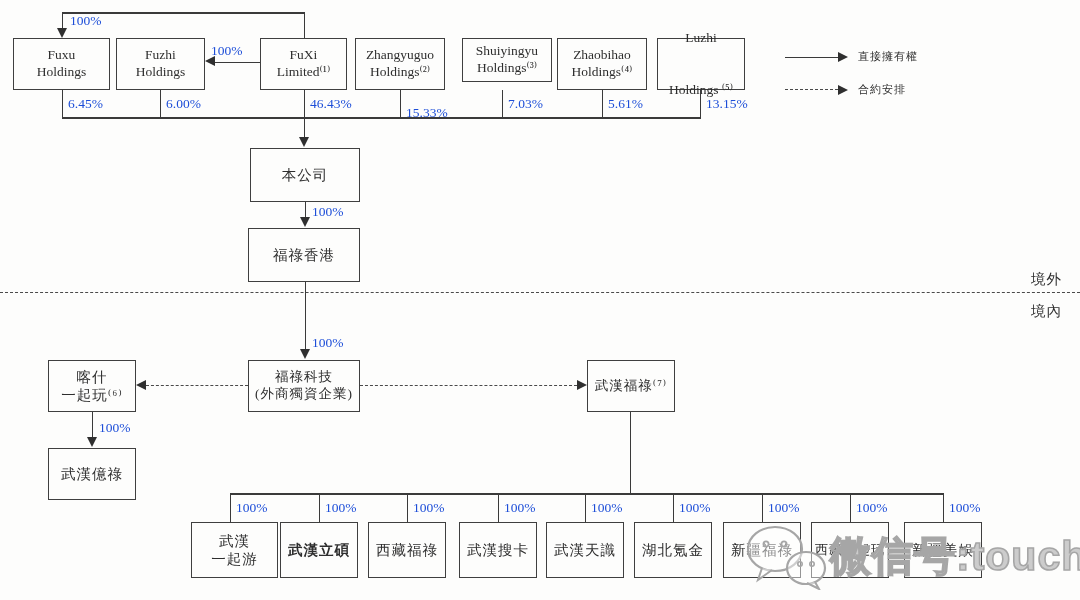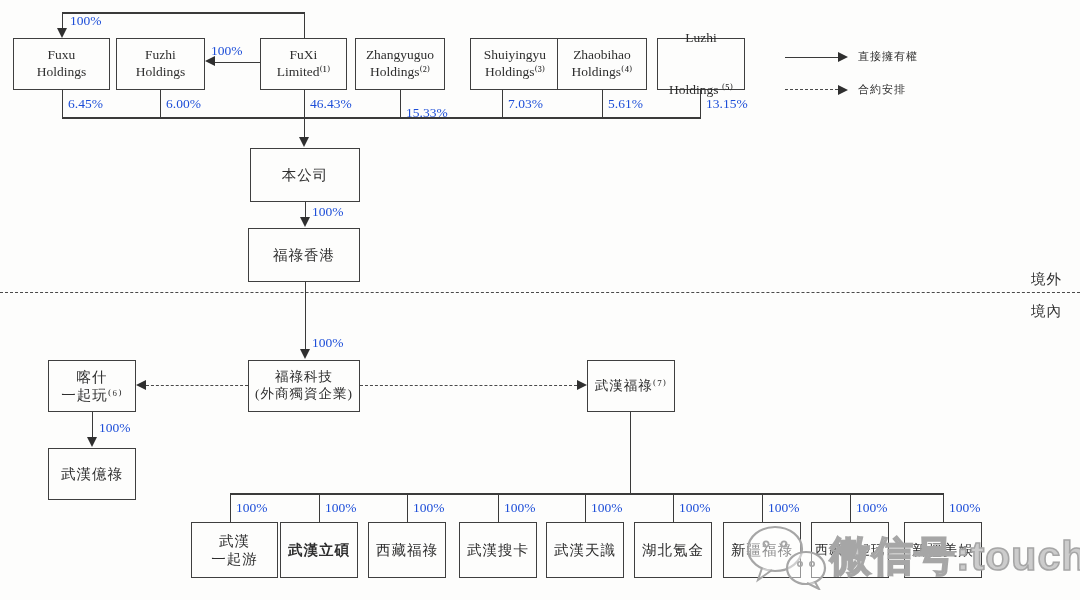--- a/index.html
+++ b/index.html
@@ -61,21 +61,21 @@
     <span>Holdings</span>
   </div>
   <div class="box en" style="left:260px;top:38px;width:87px;height:52px;">
     <span>FuXi</span>
     <span>Limited⁽¹⁾</span>
   </div>
   <div class="box en" style="left:355px;top:38px;width:90px;height:52px;">
     <span>Zhangyuguo</span>
     <span>Holdings⁽²⁾</span>
   </div>
-  <div class="box en" style="left:462px;top:38px;width:90px;height:52px;margin-left:8px;">
+  <div class="box en" style="left:462px;top:38px;width:90px;height:44px;">
     <span>Shuiyingyu</span>
     <span>Holdings⁽³⁾</span>
   </div>
   <div class="box en" style="left:557px;top:38px;width:90px;height:52px;">
     <span>Zhaobihao</span>
     <span>Holdings⁽⁴⁾</span>
   </div>
   <div class="box en" style="left:657px;top:38px;width:88px;height:52px;gap:35px;">
     <span>Luzhi</span>
     <span>Holdings ⁽⁵⁾</span>

